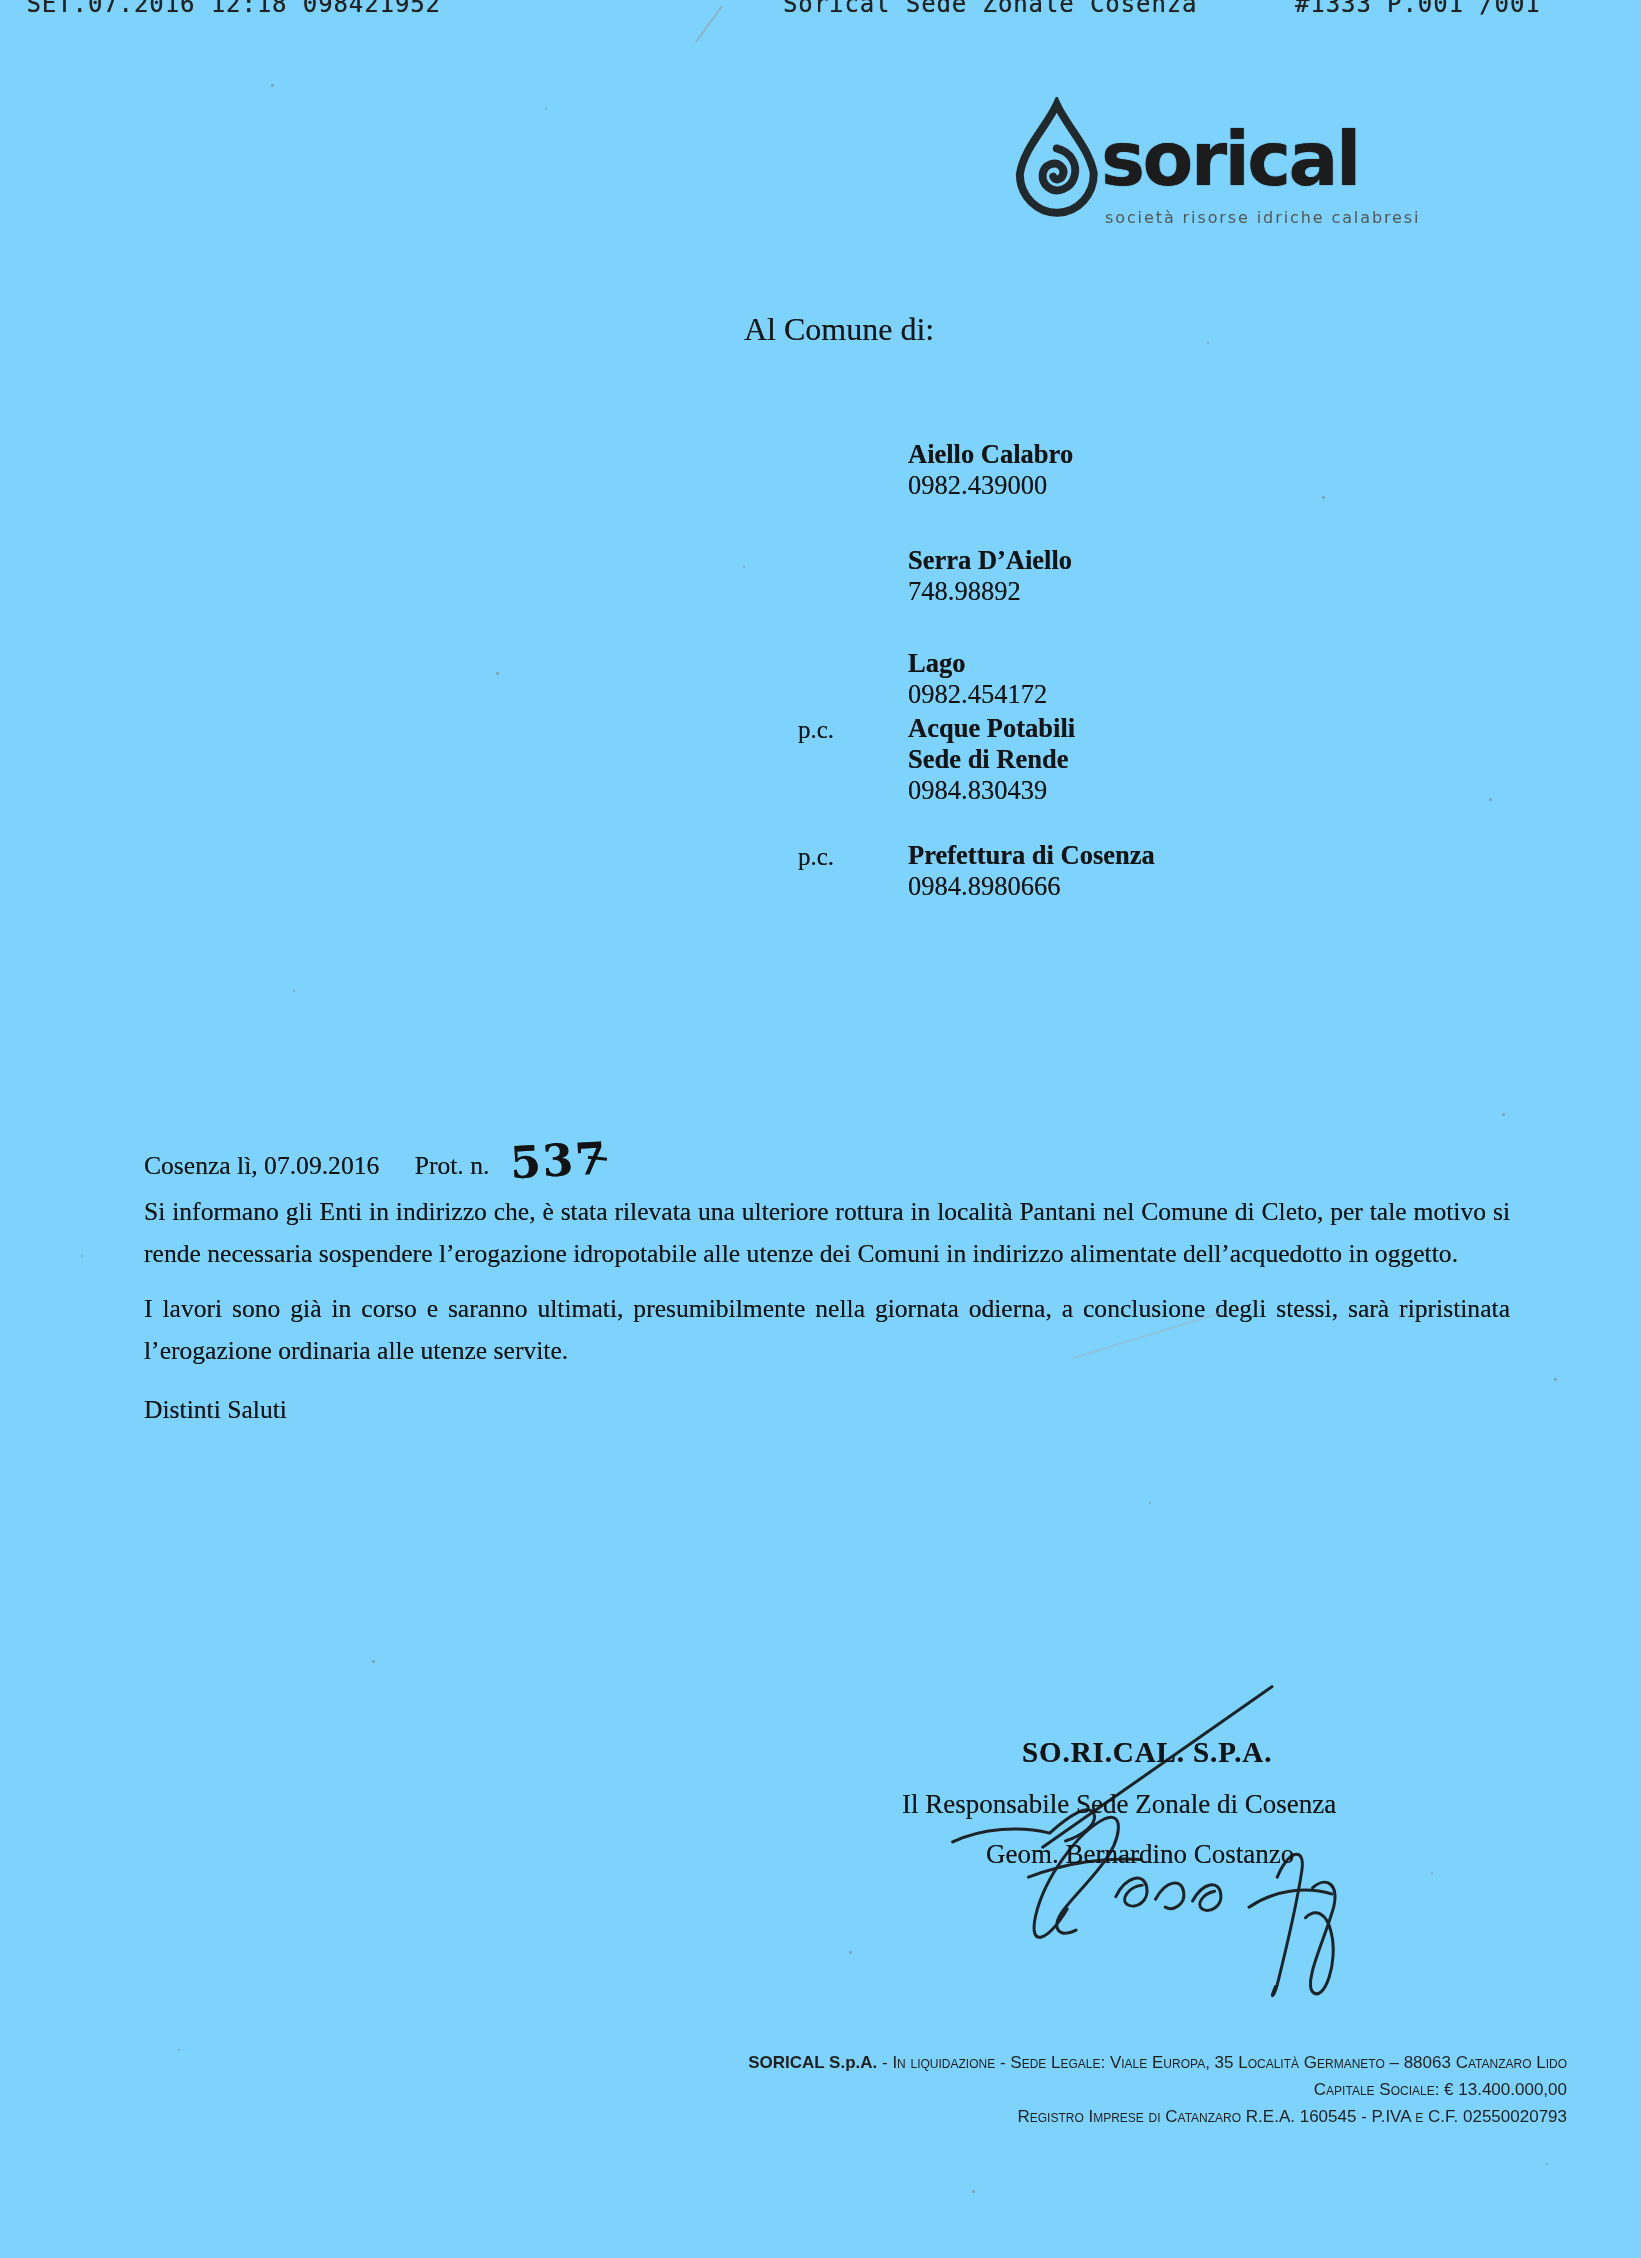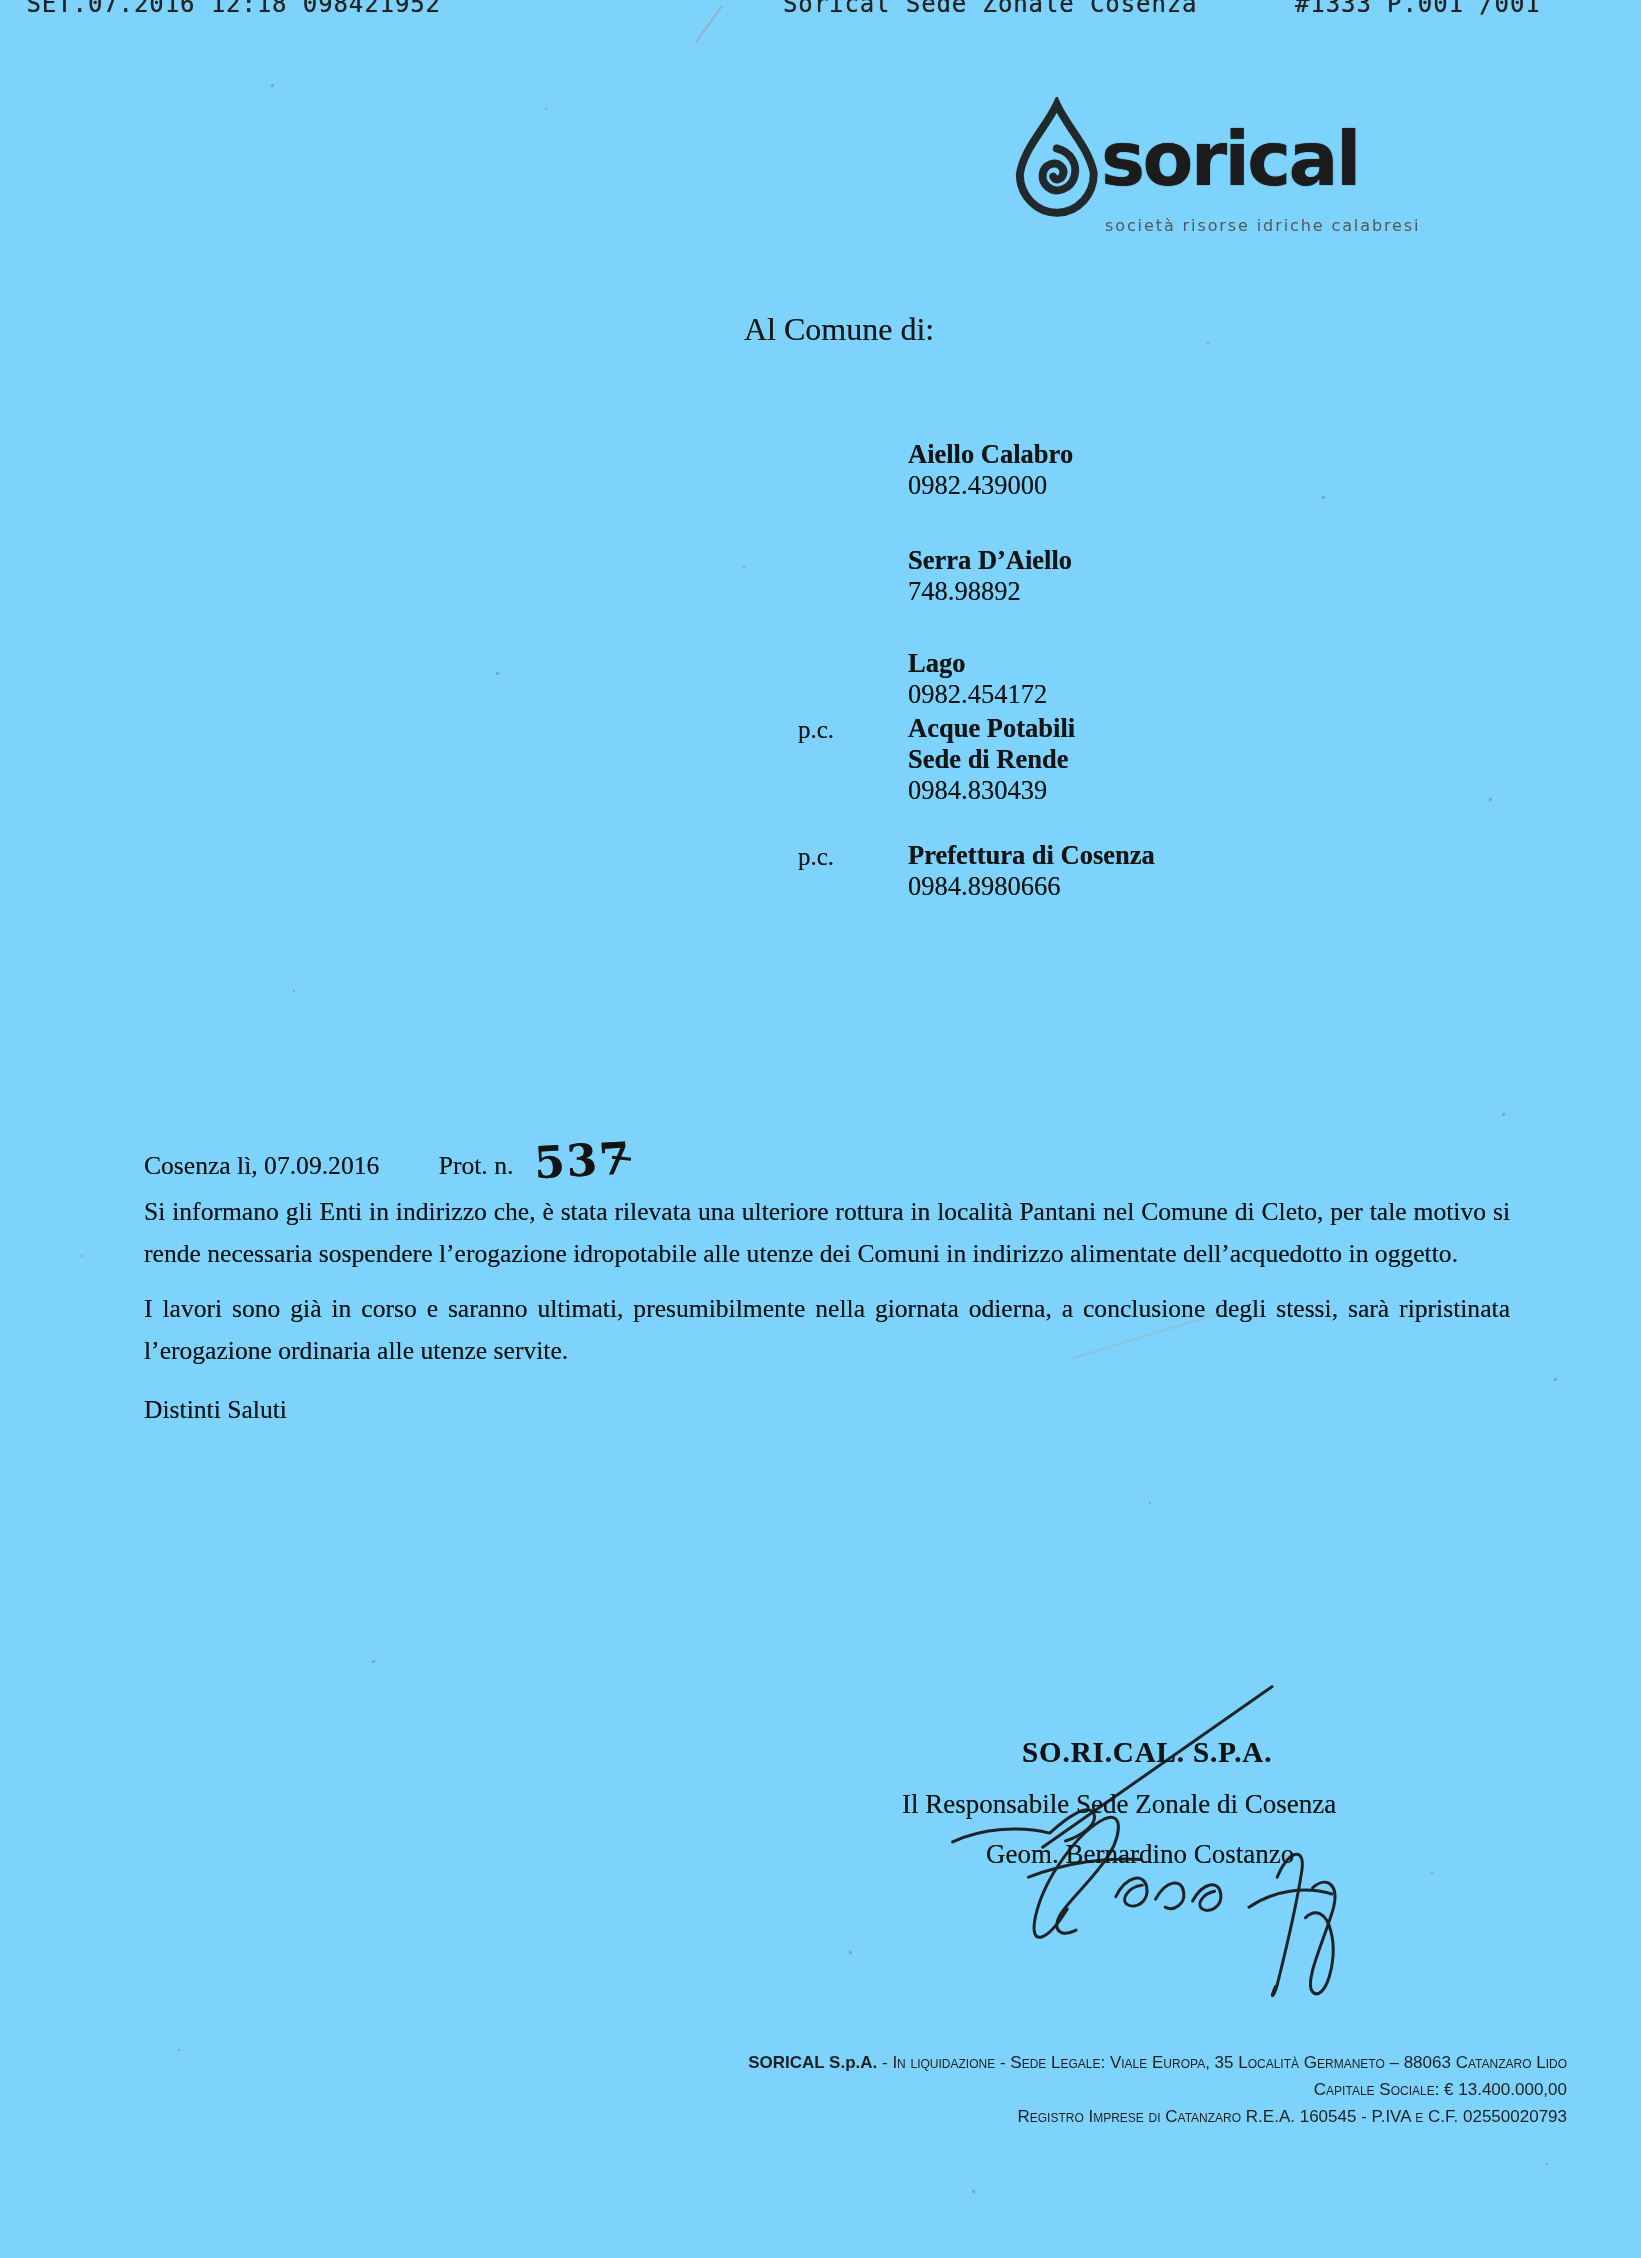--- a/index.html
+++ b/index.html
@@ -24,21 +24,21 @@
   .logo { position:absolute; left:1006px; top:88px; width:476px; height:168px; }
   .logo-drop { position:absolute; left:5.3px; top:8.8px; }
   .logo-word {
     position:absolute; left:95px; top:34px;
     font-family:"DejaVu Sans", sans-serif; font-weight:700;
     font-size:74px; letter-spacing:-2.6px; color:#1c1c1c; line-height:1;
     text-shadow:0 0 1.1px rgba(0,0,0,.8);
     filter:blur(0.4px);
   }
   .logo-tagline {
-    position:absolute; left:99px; top:128px;
+    position:absolute; left:99px; top:120px;
     font-family:"DejaVu Sans", sans-serif; font-size:16px;
     letter-spacing:1.9px; color:#565656; filter:blur(0.4px);
     white-space:nowrap;
   }
 
   
   .scan-text { text-shadow:0 0 0.6px rgba(0,0,0,.55); }
 
   .salutation {
     position:absolute; left:744px; top:311px;
@@ -48,21 +48,21 @@
   
   .rcpt { position:absolute; left:798px; width:547px; font-size:26.5px; line-height:31px; }
   .rcpt .pc { position:absolute; left:0; top:0.9px; font-size:25px; }
   .rcpt .body { margin-left:110px; }
   .rcpt .name, .rcpt .sub { font-weight:700; }
   .rcpt .phone { font-weight:400; }
 
   
   .body-col { position:absolute; left:144px; top:1133px; width:1366px; font-size:25.6px; color:#131313; }
   .dateline { height:46px; white-space:nowrap; }
-  .dateline .prot-label { margin-left:53px; }
+  .dateline .prot-label { margin-left:29px; }
   .prot-num {
     position:relative; display:inline-block; margin-left:14px;
     font-family:"DejaVu Serif", serif; font-size:44px; font-weight:600;
     transform:rotate(-3deg) translateY(1.8px); letter-spacing:1.8px;
   }
   .prot-num::after {
     content:""; position:absolute; right:0px; top:24px; width:19.4px; height:2.6px;
     background:#111; transform:rotate(9deg);
   }
   .subject { margin-top:5.3px; font-size:26.5px; }

